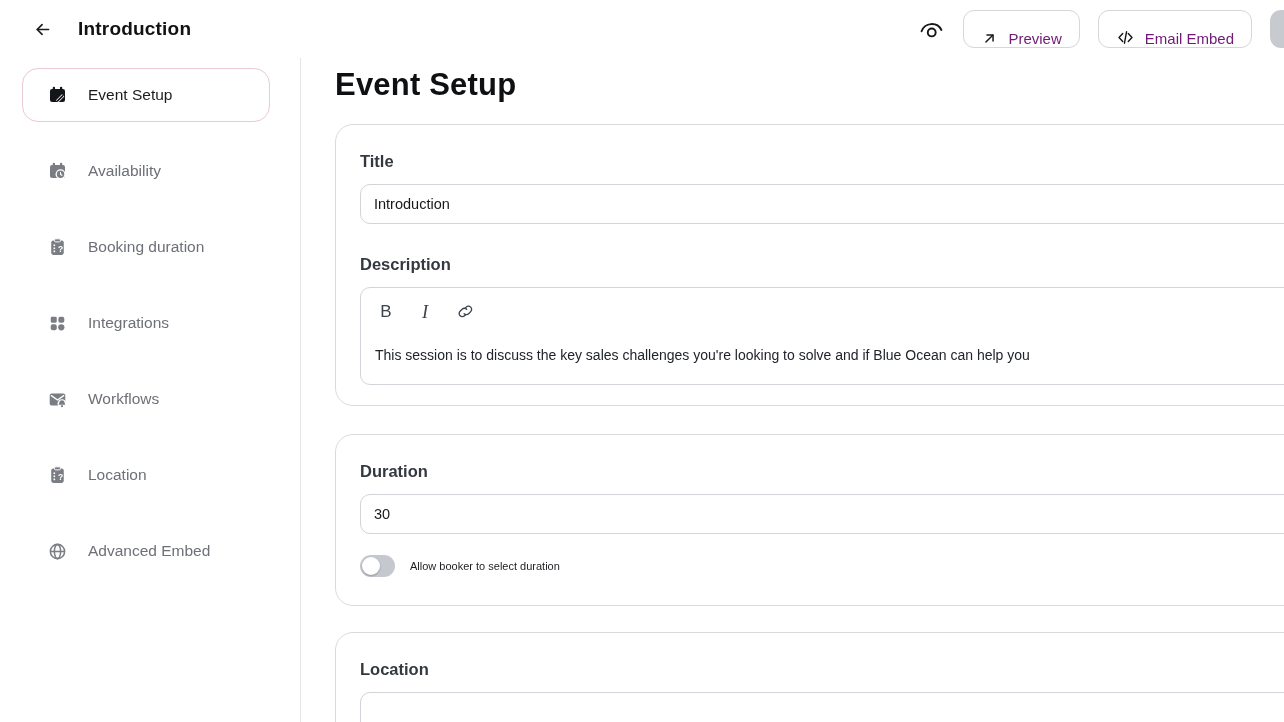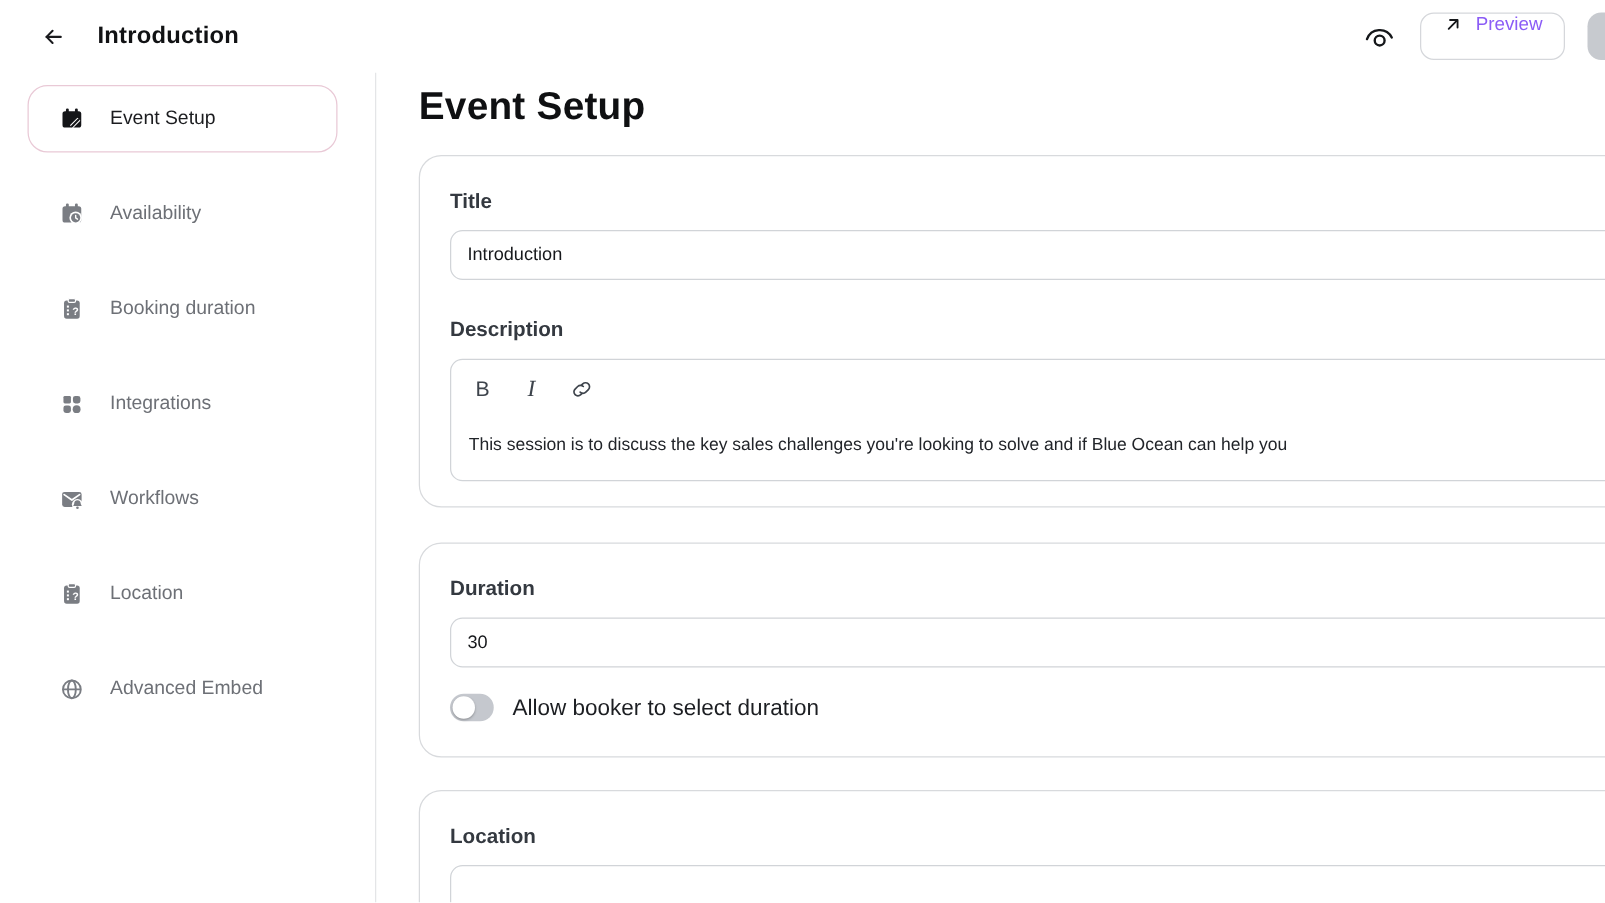--- a/index.html
+++ b/index.html
@@ -33,25 +33,25 @@
     display: flex; align-items: center;
     gap: 18px;
   }
   .icon-btn {
     width: 28px; height: 28px;
     display: flex; align-items: center; justify-content: center;
     cursor: pointer; background: none; border: none;
   }
   .btn {
     height: 38px;
-    display: inline-flex; align-items: flex-start; gap: 10px;
+    display: inline-flex; align-items: flex-end; gap: 10px;
     border: 1px solid #d5d7db; border-radius: 11px;
     background: #fff;
     padding: 0 17px;
-    font-size: 15px; color: #8b5cf6; font-weight: 400;
+    font-size: 15px; color: #701a75; font-weight: 400;
     font-family: inherit;
     cursor: pointer;
     white-space: nowrap;
   }
   .btn-cutoff {
     height: 38px; width: 88px;
     border-radius: 11px;
     background: #c7cacf;
     border: none;
     margin-right: -74px;
@@ -137,21 +137,21 @@
   .toggle-row { margin-top: 21px; display: flex; align-items: center; gap: 15px; }
   .toggle {
     width: 35px; height: 22px; border-radius: 11px;
     background: #c5c8ce; position: relative; cursor: pointer; flex-shrink: 0;
   }
   .toggle-knob {
     width: 18px; height: 18px; border-radius: 50%;
     background: #fff; position: absolute; top: 2px; left: 2px;
     box-shadow: 0 1px 2px rgba(0,0,0,.28);
   }
-  .toggle-label { font-size: 18px; color: #1c1e22; }
+  .toggle-label { font-size: 11px; color: #1c1e22; }
 </style>
 </head>
 <body>
 
 <div class="header">
   <div class="back-btn">
     <span style="display:flex">
       <svg width="21" height="21" viewBox="0 0 24 24" fill="none" stroke="#1a1b1e" stroke-width="1.9" stroke-linecap="round" stroke-linejoin="round">
         <path d="M19 12H6"></path>
           <path d="M11.5 6.5 6 12l5.5 5.5"></path>
@@ -173,20 +173,30 @@
     <button class="btn">
       <span style="display:flex">
         <svg width="17" height="17" viewBox="0 0 24 24" fill="none" stroke="#16181b" stroke-width="2.1" stroke-linecap="round" stroke-linejoin="round">
           <path d="M7 17 16.5 7.5"></path>
             <path d="M8.5 7H17v8.5"></path>
         </svg>
       </span>
       <span>Preview</span>
     </button>
 
+    <button class="btn">
+      <span style="display:flex">
+        <svg width="19" height="19" viewBox="0 0 24 24" fill="none" stroke="#16181b" stroke-width="1.8" stroke-linecap="round" stroke-linejoin="round">
+          <path d="M8.5 7 3.8 12l4.7 5"></path>
+            <path d="M15.5 7l4.7 5-4.7 5"></path>
+            <path d="M13.3 4.8 10.7 19.2"></path>
+        </svg>
+      </span>
+      <span>Email Embed</span>
+    </button>
 
     <button class="btn-cutoff"></button>
   </div>
 </div>
 
 <div class="layout">
 
   <div class="sidebar">
 
     <div class="nav-item active">

